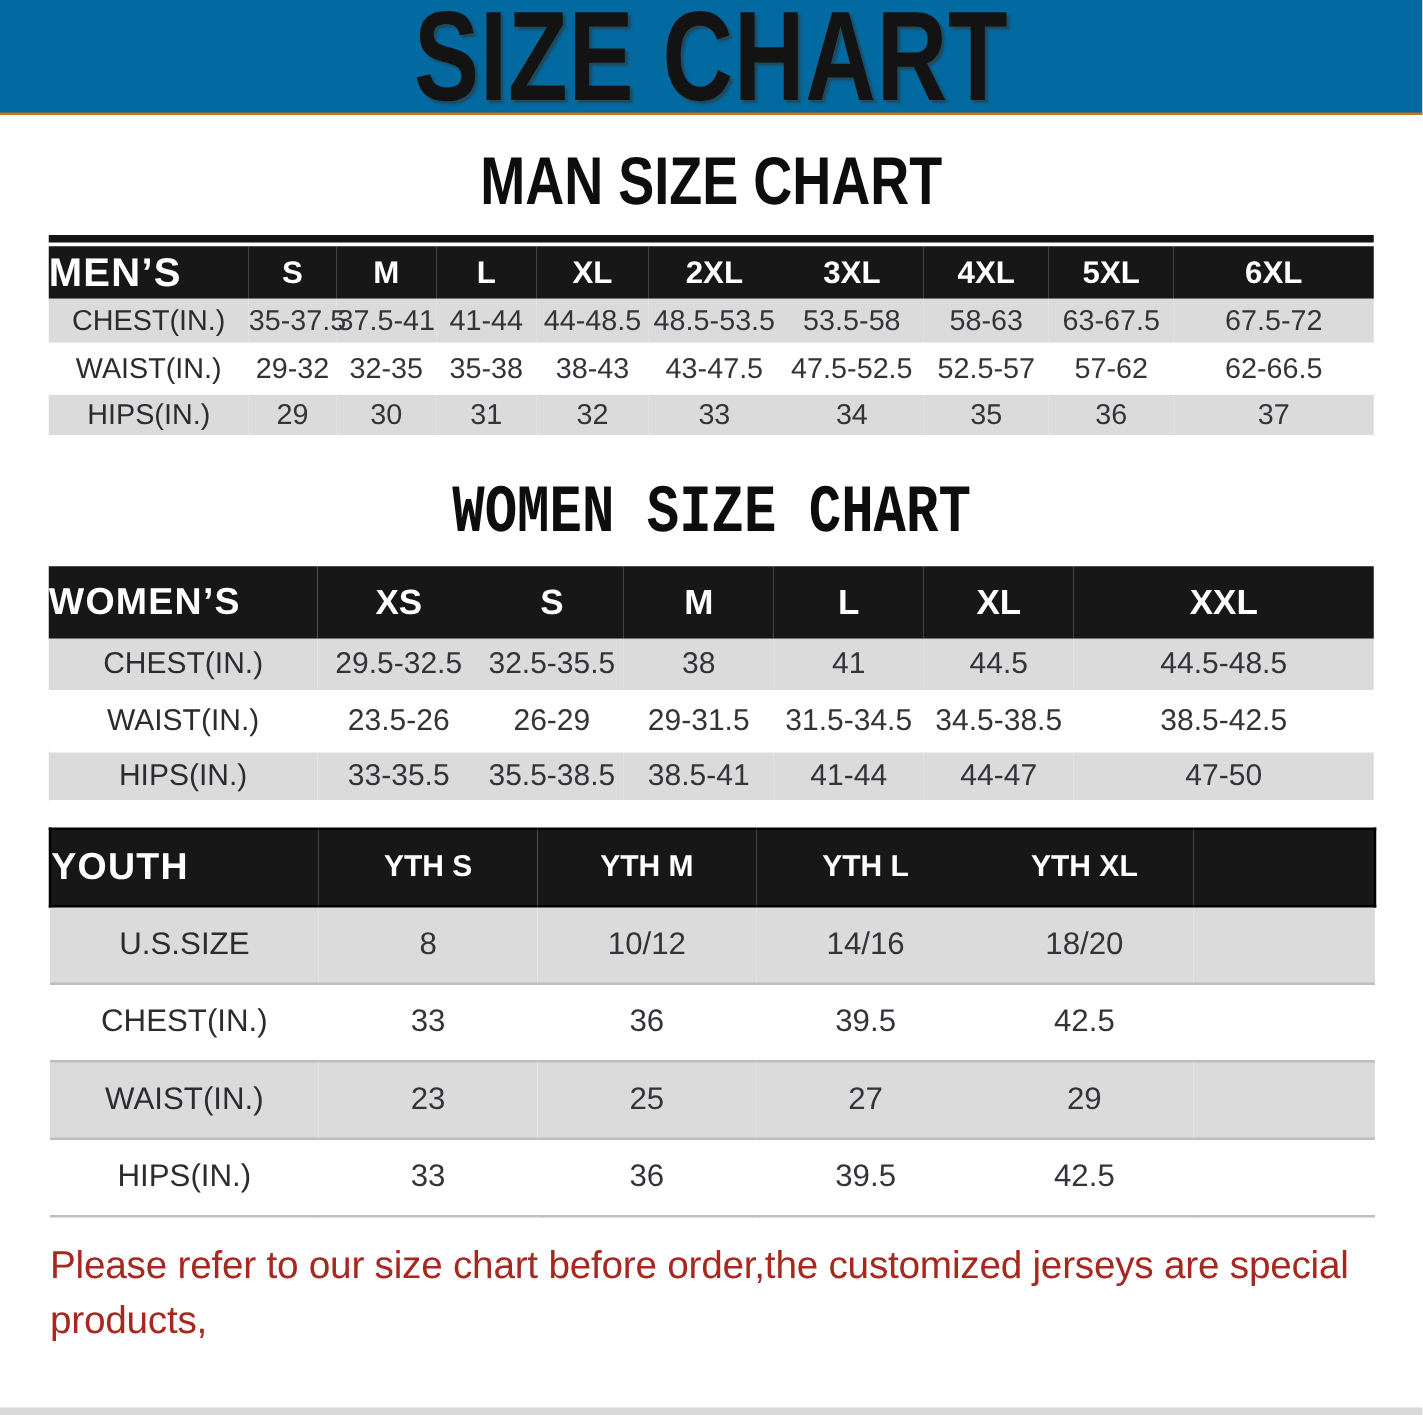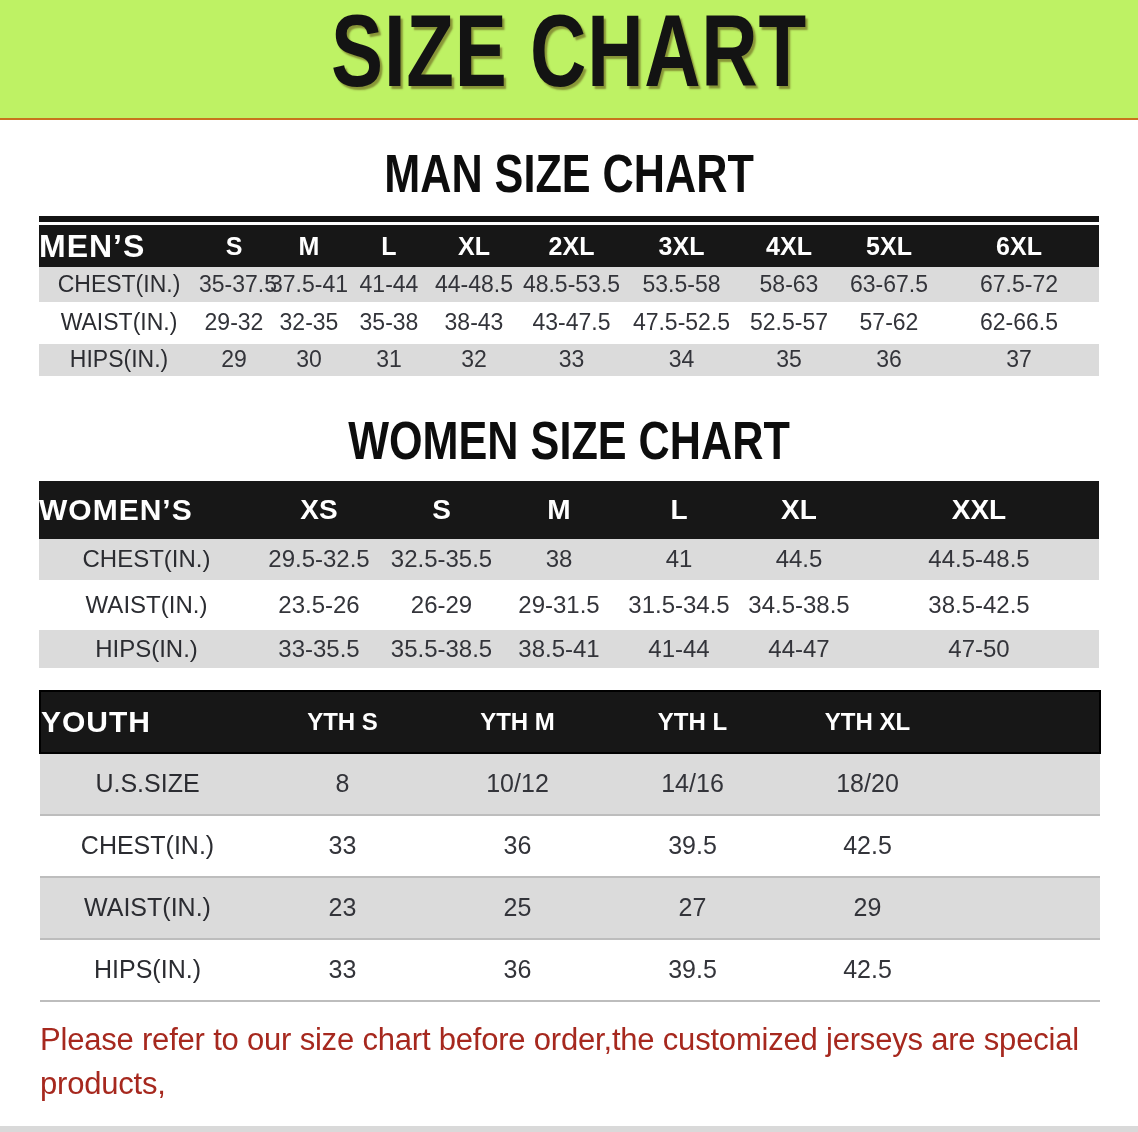--- a/index.html
+++ b/index.html
@@ -1,31 +1,31 @@
 <!DOCTYPE html>
 <html><head>
 <meta charset="utf-8">
 <style>
   * { margin:0; padding:0; box-sizing:border-box; }
   html,body { width:1138px; height:1132px; overflow:hidden; background:#ffffff;
               font-family:"Liberation Sans", sans-serif; }
 
   
-  .banner { height:120px; background:#bef264; display:flex; align-items:flex-start;
+  .banner { height:92px; background:#0369a1; display:flex; align-items:center;
             justify-content:center; border-bottom:2px solid #c8731d; }
   .banner-title { font-size:100px; font-weight:900; color:#131313; line-height:1;
                   letter-spacing:1px; transform:scale(0.78,1.02);
                   text-shadow:3px 3px 2px rgba(70,35,0,.45); white-space:nowrap; }
 
   
   h2.sec-heading { text-align:center; color:#0d0d0d; font-weight:900; font-size:54px;
                    line-height:58px; letter-spacing:0; }
   h2.sec-heading span { display:inline-block; transform:scaleX(0.8); white-space:nowrap; }
   #men-heading   { margin-top:24px; }
-  #women-heading { margin-top:30px; }
+  #women-heading { margin-top:30px;font-family:Liberation Mono, monospace; }
   #youth-heading { margin-top:50px; }
 
   
   .table-wrap { width:1060px; margin:0 auto; }
   .rule { height:6px; background:#141414; margin-bottom:3px; }
   #men-wrap   { margin-top:14px; }
   #women-wrap { margin-top:12px; }
   #youth-wrap { margin-top:16px; }
 
   table.size-table { width:1060px; border-collapse:collapse; table-layout:fixed; }

